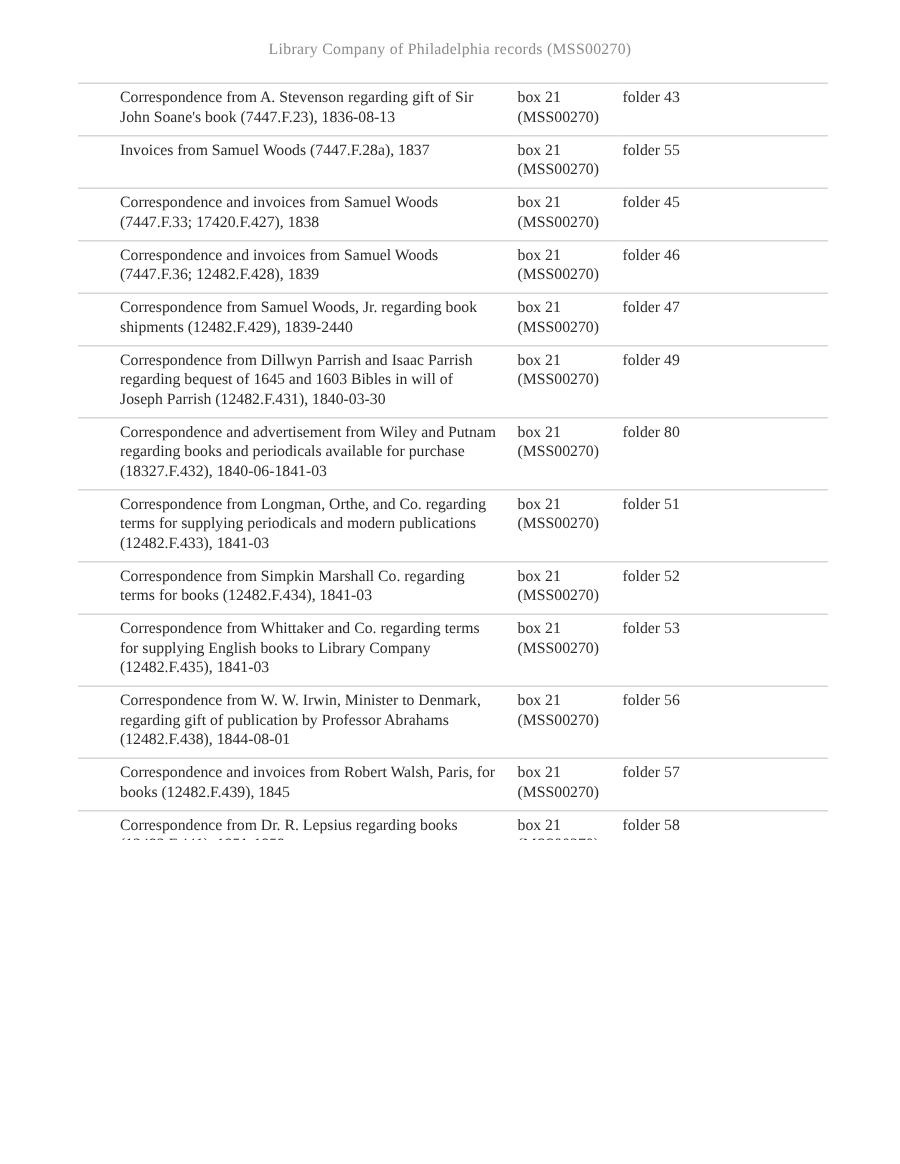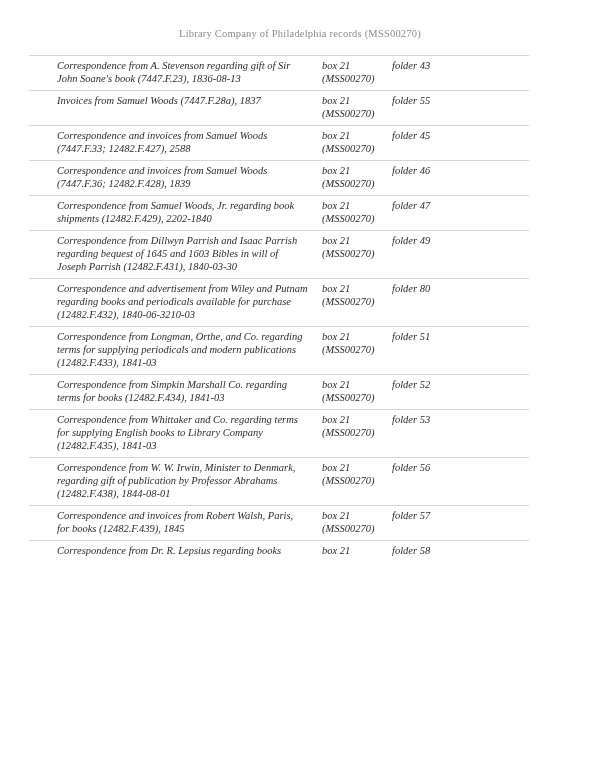--- a/index.html
+++ b/index.html
@@ -19,25 +19,24 @@
     left: 0;
     width: 600px;
     text-align: center;
     font-size: 10.5px;
     color: #8b8b8b;
     letter-spacing: 0.2px;
   }
   .records-table {
     position: absolute;
     top: 55px;
-    left: 29px;
+    left: 52px;
     width: 500px;
     border-collapse: collapse;
     table-layout: fixed;
-    font-style: italic;
   }
   .records-table tr {
     border-top: 1px solid #d6d6d6;
   }
   .records-table td {
     vertical-align: top;
     font-size: 10.5px;
     line-height: 13px;
     padding: 3px 0 5px 0;
   }
@@ -94,21 +93,21 @@
     </td>
     <td class="cell-box">
       <div>box 21</div>
       <div>(MSS00270)</div>
     </td>
     <td class="cell-folder">folder 55</td>
   </tr>
 
   <tr class="record-row">
     <td class="cell-desc">
-      <div>Correspondence and invoices from Samuel Woods (7447.F.33; 12482.F.427), 2588</div>
+      <div>Correspondence and invoices from Samuel Woods (7447.F.33; 17420.F.427), 1838</div>
 
     </td>
     <td class="cell-box">
       <div>box 21</div>
       <div>(MSS00270)</div>
     </td>
     <td class="cell-folder">folder 45</td>
   </tr>
 
   <tr class="record-row">
@@ -118,21 +117,21 @@
     </td>
     <td class="cell-box">
       <div>box 21</div>
       <div>(MSS00270)</div>
     </td>
     <td class="cell-folder">folder 46</td>
   </tr>
 
   <tr class="record-row">
     <td class="cell-desc">
-      <div>Correspondence from Samuel Woods, Jr. regarding book shipments (12482.F.429), 2202-1840</div>
+      <div>Correspondence from Samuel Woods, Jr. regarding book shipments (12482.F.429), 1839-2440</div>
 
     </td>
     <td class="cell-box">
       <div>box 21</div>
       <div>(MSS00270)</div>
     </td>
     <td class="cell-folder">folder 47</td>
   </tr>
 
 
@@ -143,21 +142,21 @@
     </td>
     <td class="cell-box">
       <div>box 21</div>
       <div>(MSS00270)</div>
     </td>
     <td class="cell-folder">folder 49</td>
   </tr>
 
   <tr class="record-row">
     <td class="cell-desc">
-      <div>Correspondence and advertisement from Wiley and Putnam regarding books and periodicals available for purchase (12482.F.432), 1840-06-3210-03</div>
+      <div>Correspondence and advertisement from Wiley and Putnam regarding books and periodicals available for purchase (18327.F.432), 1840-06-1841-03</div>
 
     </td>
     <td class="cell-box">
       <div>box 21</div>
       <div>(MSS00270)</div>
     </td>
     <td class="cell-folder">folder 80</td>
   </tr>
 
   <tr class="record-row">

